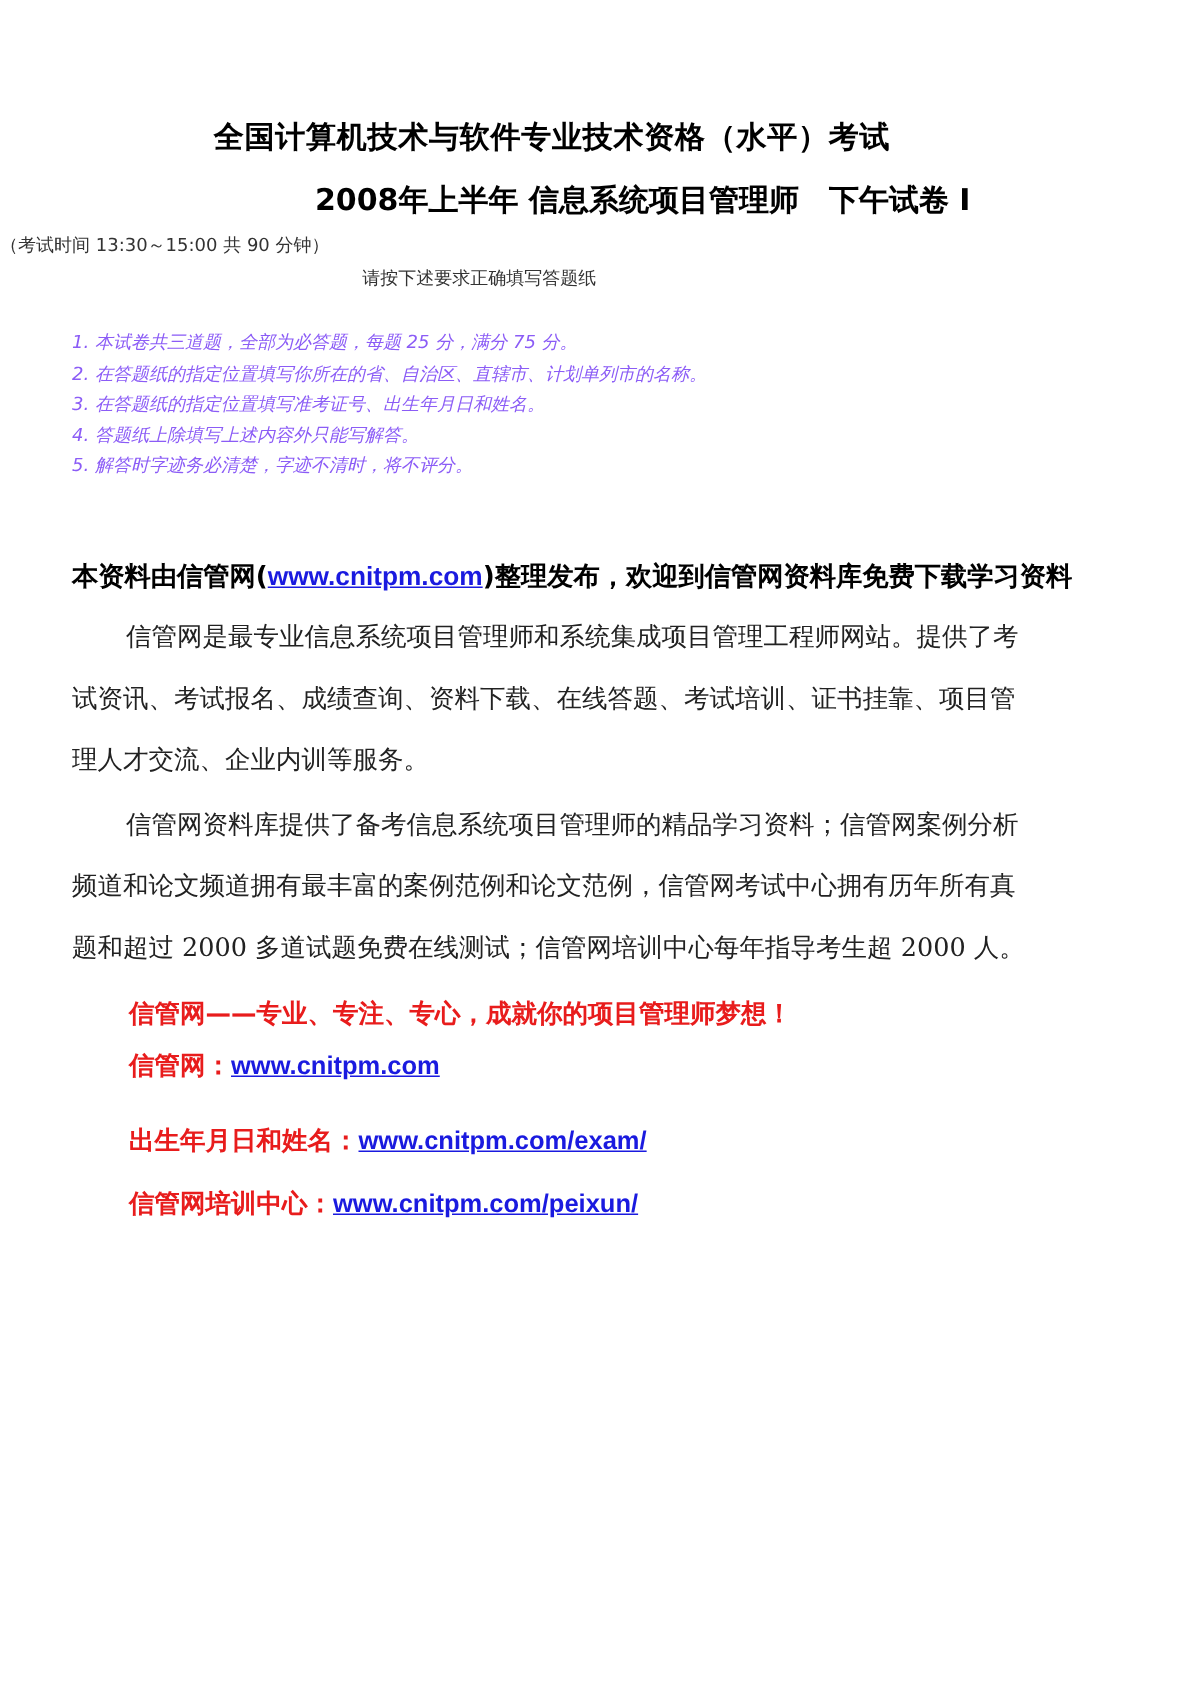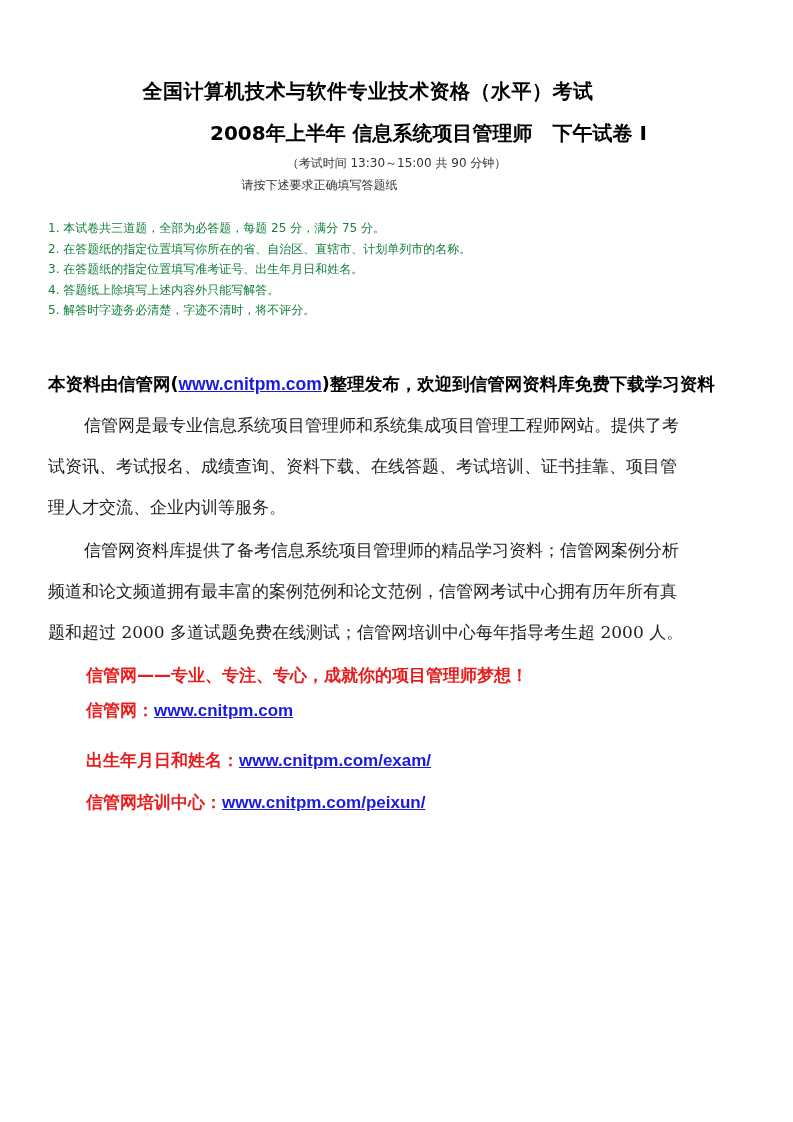--- a/index.html
+++ b/index.html
@@ -6,26 +6,26 @@
   body { width: 793px; height: 1122px; position: relative; overflow: hidden;
          font-family: "DejaVu Serif", "Liberation Serif", serif; color: #111; }
   .abs { position: absolute; white-space: nowrap; }
   .title1 { top: 78px; left: 0; width: 736px; text-align: center;
             font-family: "DejaVu Sans", "Liberation Sans", sans-serif;
             font-weight: bold; font-size: 20px; color: #000; letter-spacing: 0.5px; }
   .title2 { top: 120px; left: 0; width: 793px; text-align: center;
             font-family: "DejaVu Sans", "Liberation Sans", sans-serif;
             font-weight: bold; font-size: 20px; color: #000; padding-left: 32px; }
   .title2 .gap { display: inline-block; width: 20px; }
-  .sub1 { top: 155px; left: 0; width: 793px; text-align: center; font-size: 12px; color: #333;
+  .sub1 { top: 155px; left: 0; width: 793px; font-size: 12px; color: #333;
           font-family: "DejaVu Sans", "Liberation Sans", sans-serif; }
   .sub2 { top: 177px; left: 0; width: 639px; text-align: center; font-size: 12px; color: #333;
           font-family: "DejaVu Sans", "Liberation Sans", sans-serif; }
-  .rules { top: 218px; left: 48px; font-size: 12px; color: #15803d; line-height: 20.5px;
-           font-family: "DejaVu Sans", "Liberation Sans", sans-serif; }
+  .rules { top: 218px; left: 48px; font-size: 12px; color: #8b5cf6; line-height: 20.5px;
+           font-family: "DejaVu Sans", "Liberation Sans", sans-serif; font-style: italic; }
   .rules div { white-space: nowrap; }
   .banner { top: 372px; left: 48px; font-size: 17.5px; font-weight: bold; color: #000;
             font-family: "DejaVu Sans", "Liberation Sans", sans-serif; }
   a.link { color: #1a1adf; text-decoration: underline; font-family: "Liberation Sans", "DejaVu Sans", sans-serif; font-weight: bold; }
   .para { left: 48px; width: 700px; font-size: 17px; line-height: 41px; color: #222;
           font-family: "DejaVu Serif", "Liberation Serif", serif; }
   .para .line { white-space: nowrap; }
   .para .indent { padding-left: 36px; }
   .p1 { top: 405px; }
   .p2 { top: 530px; }

